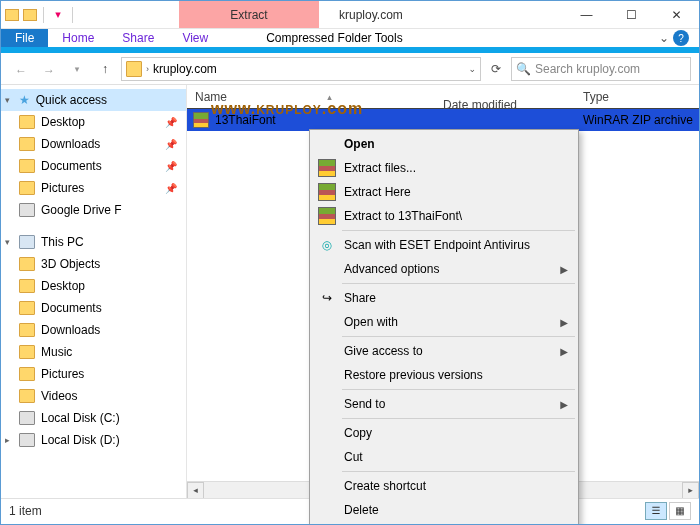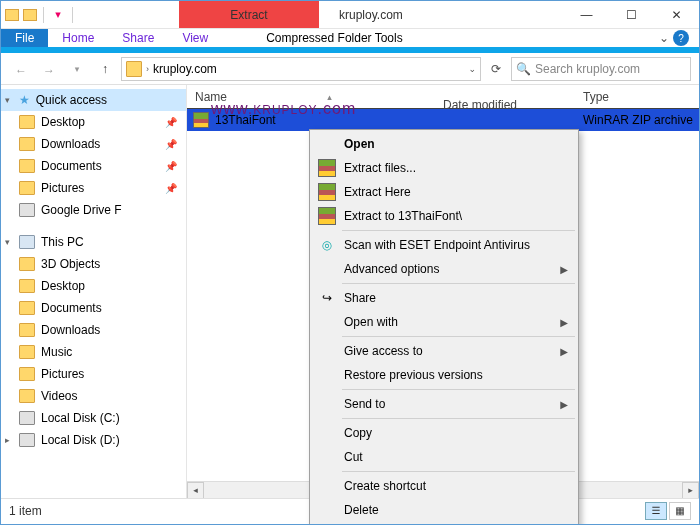--- a/index.html
+++ b/index.html
@@ -1,21 +1,21 @@
 <!DOCTYPE html>
 <html><head>
 <meta charset="utf-8">
 <style>
 * { box-sizing: border-box; margin: 0; padding: 0; font-family: "Segoe UI", Tahoma, sans-serif; font-size: 12px; }
 body { background: #fff; width: 700px; height: 525px; overflow: hidden; position: relative; border: 1px solid #5a9bd4; }
 .titlebar { display: flex; align-items: stretch; height: 28px; background: #fff; border-bottom: 1px solid #e5e5e5; }
 .tb-left { display: flex; align-items: center; padding: 0 4px; gap: 4px; }
 .tb-icon { width: 16px; height: 16px; display: inline-flex; align-items: center; justify-content: center; font-size: 11px; }
 .tb-sep { width: 1px; height: 16px; background: #d0d0d0; margin: 0 2px; }
-.tb-extract { background: #ef4444; color: #333; padding: 4px 10px; font-size: 12px; margin-left: 100px; min-width: 140px; text-align: center; display: flex; align-items: center; justify-content: center; }
+.tb-extract { background: #fca5a5; color: #333; padding: 4px 10px; font-size: 12px; margin-left: 100px; min-width: 140px; text-align: center; display: flex; align-items: center; justify-content: center; }
 .tb-title { flex: 1; display: flex; align-items: center; justify-content: flex-start; padding-left: 20px; color: #333; }
 .tb-ctrls { display: flex; }
 .tb-btn { width: 45px; display: flex; align-items: center; justify-content: center; color: #333; }
 .ribbon-row { display: flex; align-items: center; height: 24px; border-bottom: 6px solid #0ea5e9; }
 .file-tab { background: #1979ca; color: #fff; padding: 4px 14px; height: 100%; display: flex; align-items: center; }
 .rib-tab { padding: 4px 14px; color: #6d28d9; height: 100%; display: flex; align-items: center; }
 .rib-tool { padding: 4px 14px; color: #000000; height: 100%; display: flex; align-items: center; margin-left: 30px; }
 .rib-help { margin-left: auto; padding: 0 10px; color: #1979ca; display: flex; gap: 4px; align-items: center; }
 .navbar { display: flex; align-items: center; height: 32px; padding: 2px 8px; gap: 4px; border-bottom: 1px solid #e0e0e0; }
 .nav-btn { width: 24px; height: 24px; display: flex; align-items: center; justify-content: center; color: #999; }
@@ -51,21 +51,21 @@
 .statusbar { height: 24px; border-top: 1px solid #e0e0e0; display: flex; align-items: center; padding: 0 8px; gap: 12px; color: #333; }
 .sb-right { margin-left: auto; display: flex; gap: 2px; }
 .view-btn { width: 22px; height: 18px; border: 1px solid #ccc; display: flex; align-items: center; justify-content: center; font-size: 10px; }
 .view-btn.active { background: #cce8ff; border-color: #7ab; }
 .ctx-menu { position: absolute; left: 308px; top: 128px; width: 270px; background: #f0f0f0; border: 1px solid #a0a0a0; box-shadow: 3px 3px 6px rgba(0,0,0,.25); padding: 2px; z-index: 50; }
 .ctx-item { display: flex; align-items: center; height: 24px; padding: 0 24px 0 32px; position: relative; }
 .ctx-item.bold { font-weight: 600; }
 .ctx-sep { height: 1px; background: #d0d0d0; margin: 2px 1px 2px 30px; }
 .ctx-icon { position: absolute; left: 6px; width: 18px; height: 18px; display: flex; align-items: center; justify-content: center; }
 .ctx-sub { position: absolute; right: 8px; color: #555; font-size: 10px; }
-.watermark { position: absolute; left: 210px; top: 88px; font-size: 28px; color: #701a75; font-weight: 400; letter-spacing: 1px; pointer-events: none; z-index: 1; }
+.watermark { position: absolute; left: 210px; top: 88px; font-size: 28px; color: #a16207; font-weight: 700; letter-spacing: 1px; pointer-events: none; z-index: 1; }
 .watermark small { font-size: 16px; }
 .sort-caret { color: #888; font-size: 9px; margin: 0 auto; }
 </style>
 </head>
 <body>
 
 <div class="watermark">
   <small>www.</small><span>KRUPLOY</span><small>.com</small>
 </div>
 

